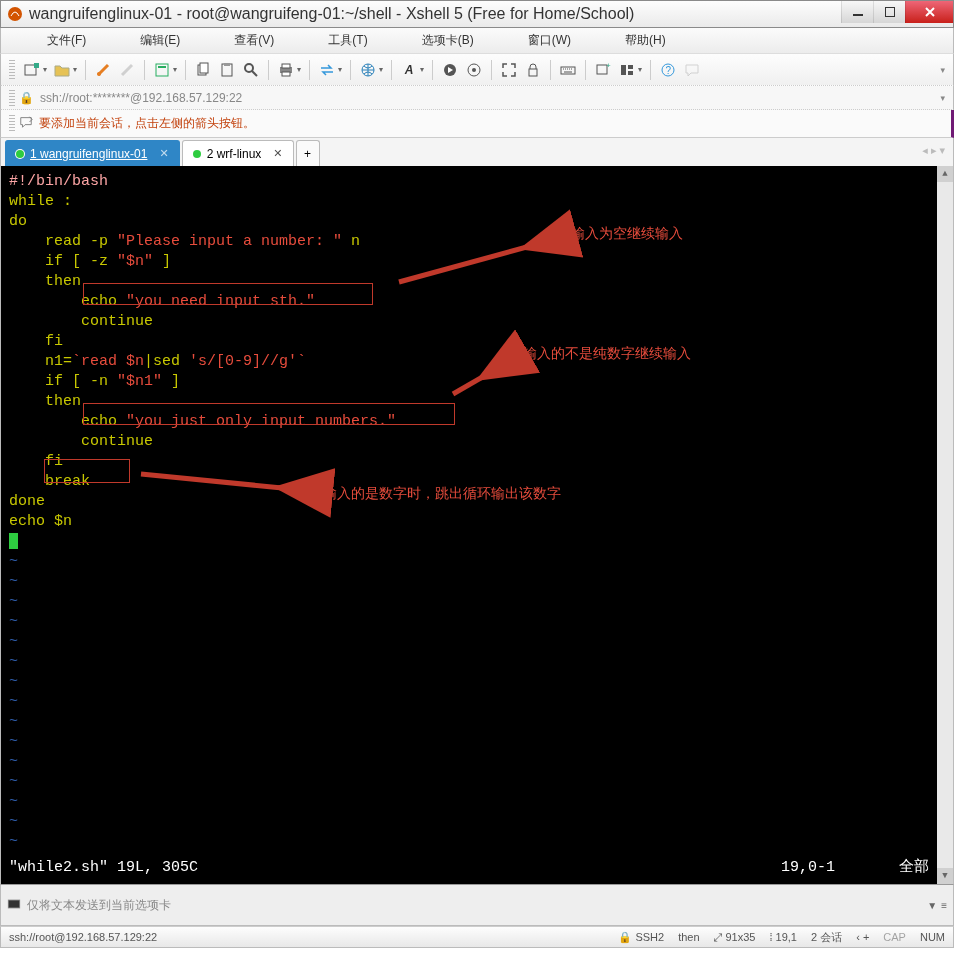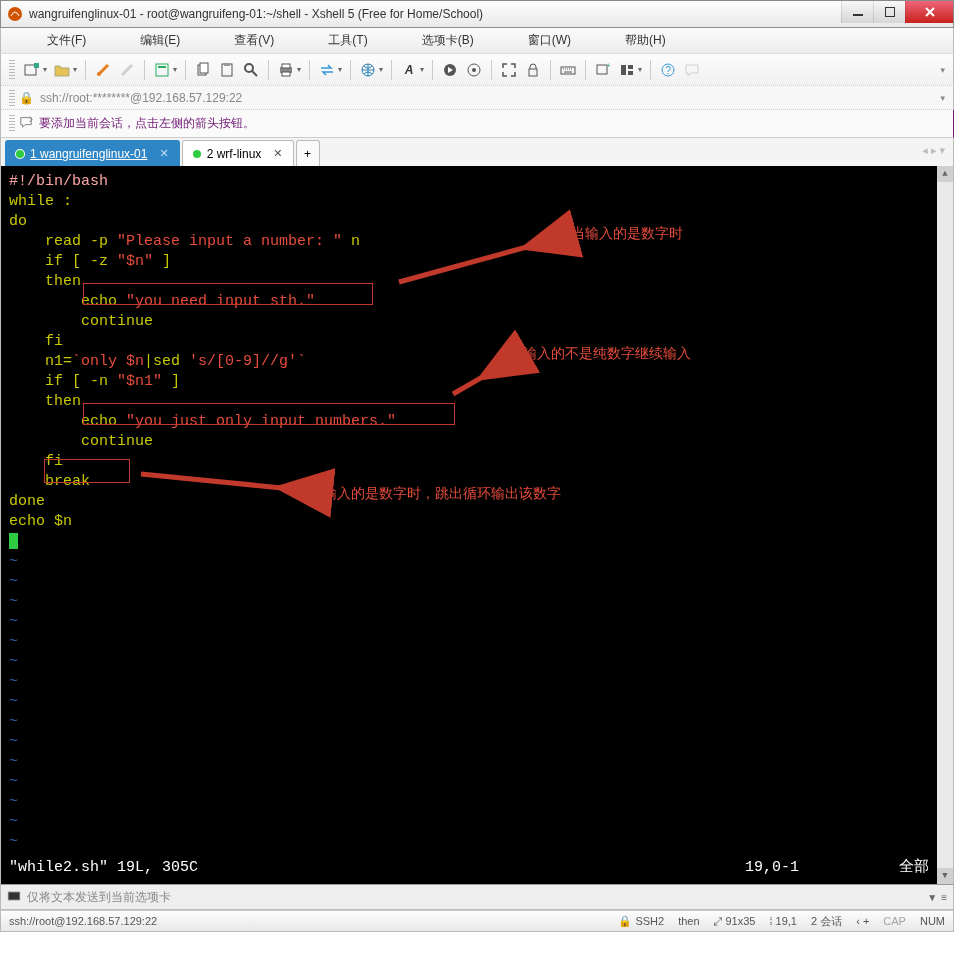--- a/index.html
+++ b/index.html
@@ -1,54 +1,54 @@
 <!DOCTYPE html>
 <html><head>
 <meta charset="utf-8">
 <style>
 * { box-sizing: border-box; margin: 0; padding: 0; }
 body { font-family: "Microsoft YaHei", Tahoma, sans-serif; font-size: 12px; background: #fff; width: 954px; height: 960px; overflow: hidden; position: relative; }
 .titlebar { height: 28px; background: linear-gradient(#fdfdfd,#eaeaea); border: 1px solid #8a8a8a; display: flex; align-items: center; padding: 0 6px; position: relative; }
 .titlebar .app-icon { width: 16px; height: 16px; margin-right: 6px; }
-.titlebar .title-text { color: #333; font-size: 12px; }
+.titlebar .title-text { color: #333; font-size: 16px; }
 .win-btns { position: absolute; right: 0; top: 0; display: flex; height: 22px; }
 .win-btn { width: 32px; height: 22px; display: flex; align-items: center; justify-content: center; border-left: 1px solid rgba(0,0,0,.1); }
 .win-min,.win-max { background: linear-gradient(#f7f7f7,#d6d6d6); }
 .win-close { width: 48px; background: linear-gradient(#e67,#c8201a); color: #fff; }
 .menubar { height: 26px; background: linear-gradient(#fbfbfb,#ececec); border-left:1px solid #bbb; border-right:1px solid #bbb; border-bottom: 1px solid #ddd; display: flex; align-items: center; padding: 0 6px; }
 .menubar span { margin-right: 14px; color: #333; margin-left: 40px; }
 .toolbar { height: 32px; background: linear-gradient(#fdfdfd,#f0f0f0); border-left:1px solid #bbb; border-right:1px solid #bbb; border-bottom:1px dotted #ccc; display: flex; align-items: center; padding: 0 8px; gap: 2px; position:relative;}
 .tb-grip { width:6px; height:20px; background: repeating-linear-gradient(#bbb,#bbb 1px,transparent 1px,transparent 3px); margin-right:4px;}
 .tb-ico { width: 18px; height: 18px; display: inline-flex; align-items: center; justify-content: center; margin: 0 2px; color:#555;}
 .tb-sep { width:1px; height:20px; background:#ccc; margin: 0 4px;}
 .tb-drop { font-size:8px; color:#666; margin-left:-2px; margin-right:2px;}
 .addr { height: 24px; background:#f7f7f7; border-left:1px solid #bbb; border-right:1px solid #bbb; border-bottom:1px dotted #ccc; display:flex; align-items:center; padding:0 8px; color:#888; position:relative;}
 .addr .tb-grip{height:16px;}
-.tip { height: 28px; background:#fafafa; border-left:1px solid #bbb; border-right:1px solid #701a75; border-bottom:1px solid #ccc; display:flex; align-items:center; padding:0 8px; color:#701a75;}
+.tip { height: 28px; background:#fafafa; border-left:1px solid #bbb; border-right:3px solid #701a75; border-bottom:1px solid #ccc; display:flex; align-items:center; padding:0 8px; color:#c2410c;}
 .tip .tb-grip{height:18px;}
 .tabbar { height: 28px; background:#f4f4f4; border-left:1px solid #bbb; border-right:1px solid #bbb; display:flex; align-items:flex-end; padding:0 4px; position:relative;}
 .tab { height: 26px; display:flex; align-items:center; padding: 0 10px; border:1px solid #bbb; border-bottom:none; border-radius:3px 3px 0 0; margin-right:2px; background:#fff; font-size:12px; gap:6px;}
 .tab.active { background:#2f86c6; color:#fff; border-color:#2f86c6;}
 .tab .dot { width:8px; height:8px; border-radius:50%; background:#2ecc40; display:inline-block;}
 .tab.active .dot { background:#2ecc40; box-shadow:0 0 0 1px #fff;}
 .tab .x { margin-left:6px; font-size:11px; opacity:.7;}
 .tab.add { width:24px; justify-content:center; background:#fafafa;}
 .tabnav { position:absolute; right:8px; top:6px; color:#bbb; font-size:11px;}
 .terminal { position:relative; height: 718px; background:#000; color:#00ffff; font-family: "Courier New", monospace; font-size: 15px; line-height:20px; padding: 6px 8px; border-left:1px solid #bbb; border-right:1px solid #bbb; overflow:hidden;}
 .terminal .scroll { position:absolute; right:0; top:0; width:16px; height:100%; background:#e9e9e9;}
 .terminal .scroll .up,.terminal .scroll .dn{height:16px; background:#d0d0d0; display:flex;align-items:center;justify-content:center;font-size:9px;color:#666;}
 .terminal .scroll .dn{position:absolute;bottom:0;width:100%;}
 .c-cyan{color:#fca5a5;} .c-yellow{color:#c8c800;} .c-red{color:#e74c3c;}
 .tilde{color:#3060b0;}
 .cursor{display:inline-block;width:9px;height:16px;background:#2ecc40;vertical-align:middle;}
 .box{position:absolute;border:1px solid #c0392b;}
 .arrow-svg{position:absolute;left:0;top:0;width:100%;height:100%;pointer-events:none;}
 .anno{position:absolute;color:#e74c3c;font-family:"Microsoft YaHei";font-size:14px;}
 .vim-status{position:absolute;bottom:6px;left:8px;right:24px;color:#fff;font-family:"Courier New",monospace;font-size:15px;display:flex;}
-.footer-input{height:26px;background:#eee;border:1px solid #bbb; border-top:1px solid #999; display:flex;align-items:center;padding:0 6px;color:#888;position:relative;}
+.footer-input{height:42px;background:#eee;border:1px solid #bbb; border-top:1px solid #999; display:flex;align-items:center;padding:0 6px;color:#888;position:relative;}
 .footer-input .dd{position:absolute;right:6px;display:flex;gap:4px;font-size:10px;color:#666;}
 .statusbar{height:22px;background:linear-gradient(#fdfdfd,#e8e8e8);border:1px solid #bbb;border-top:1px solid #ccc;display:flex;align-items:center;padding:0 8px;color:#555;font-size:11px;gap:14px;}
 .statusbar .r{margin-left:auto;display:flex;gap:14px;align-items:center;text-align:center;}
 svg.ico{width:16px;height:16px;}
 </style>
 </head>
 <body>
 
 <div class="titlebar">
   <svg class="ico app-icon" viewBox="0 0 16 16">
@@ -266,21 +266,21 @@
 <div class="terminal">
   <pre style="font-family:inherit;white-space:pre;"><span class="c-cyan">#!/bin/bash</span>
 <span class="c-yellow">while :</span>
 <span class="c-yellow">do</span>
 <span class="c-yellow">    read -p </span><span class="c-red">"Please input a number: "</span><span class="c-yellow"> n</span>
 <span class="c-yellow">    if [ -z </span><span class="c-red">"$n"</span><span class="c-yellow"> ]</span>
 <span class="c-yellow">    then</span>
 <span class="c-yellow">        echo </span><span class="c-red">"you need input sth."</span>
 <span class="c-yellow">        continue</span>
 <span class="c-yellow">    fi</span>
-<span class="c-yellow">    n1=</span><span class="c-red">`only $n</span><span class="c-yellow">|sed </span><span class="c-red">'s/[0-9]//g'</span><span class="c-red">`</span>
+<span class="c-yellow">    n1=</span><span class="c-red">`read $n</span><span class="c-yellow">|sed </span><span class="c-red">'s/[0-9]//g'</span><span class="c-red">`</span>
 <span class="c-yellow">    if [ -n </span><span class="c-red">"$n1"</span><span class="c-yellow"> ]</span>
 <span class="c-yellow">    then</span>
 <span class="c-yellow">        echo </span><span class="c-red">"you just only input numbers."</span>
 <span class="c-yellow">        continue</span>
 <span class="c-yellow">    fi</span>
 <span class="c-yellow">    break</span>
 <span class="c-yellow">done</span>
 <span class="c-yellow">echo </span><span class="c-yellow">$n</span>
 <span class="cursor"></span>
 <span class="tilde">~</span>
@@ -296,38 +296,38 @@
 <span class="tilde">~</span>
 <span class="tilde">~</span>
 <span class="tilde">~</span>
 <span class="tilde">~</span>
 <span class="tilde">~</span></pre>
 
   <div class="box" style="left:82px;top:117px;width:290px;height:22px;"></div>
   <div class="box" style="left:82px;top:237px;width:372px;height:22px;"></div>
   <div class="box" style="left:43px;top:293px;width:86px;height:24px;"></div>
 
-  <div class="anno" style="left:570px;top:58px;">当输入的是数字时</div>
+  <div class="anno" style="left:570px;top:58px;">输入为空继续输入</div>
   <div class="anno" style="left:522px;top:178px;">输入的不是纯数字继续输入</div>
   <div class="anno" style="left:308px;top:318px;">当输入的是数字时，跳出循环输出该数字</div>
 
   <svg class="arrow-svg">
     <defs>
         <marker id="ah" markerWidth="12" markerHeight="10" refX="2" refY="5" orient="auto">
           <path d="M0 0 L12 5 L0 10 z" fill="#c0392b"></path>
         </marker>
       </defs>
     <line x1="566" y1="70" x2="398" y2="116" stroke="#c0392b" stroke-width="5" marker-start="url(#ah)"></line>
     <line x1="518" y1="190" x2="452" y2="228" stroke="#c0392b" stroke-width="5" marker-start="url(#ah)"></line>
     <line x1="322" y1="326" x2="140" y2="308" stroke="#c0392b" stroke-width="5" marker-start="url(#ah)"></line>
   </svg>
 
   <div class="vim-status">
     <span>"while2.sh" 19L, 305C</span>
-    <span style="margin-left:auto;margin-right:100px">19,0-1</span>
+    <span style="margin-left:auto;margin-right:64px">19,0-1</span>
     <span>全部</span>
   </div>
 
   <div class="scroll">
     <div class="up">▲</div>
     <div class="dn">▼</div>
   </div>
 </div>
 
 <div class="footer-input">

